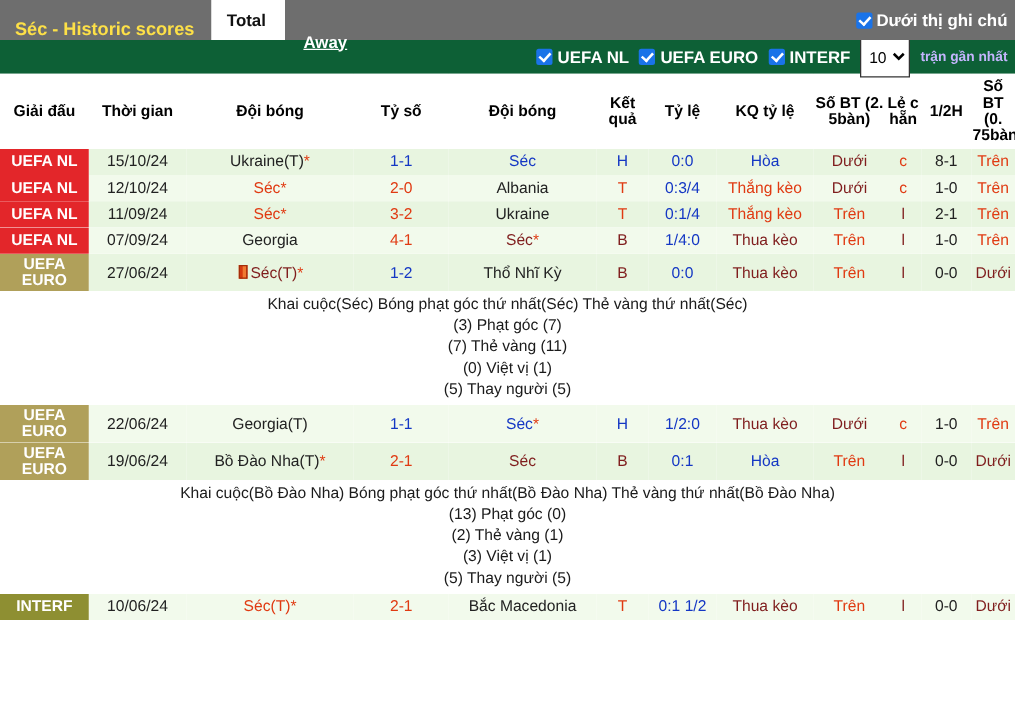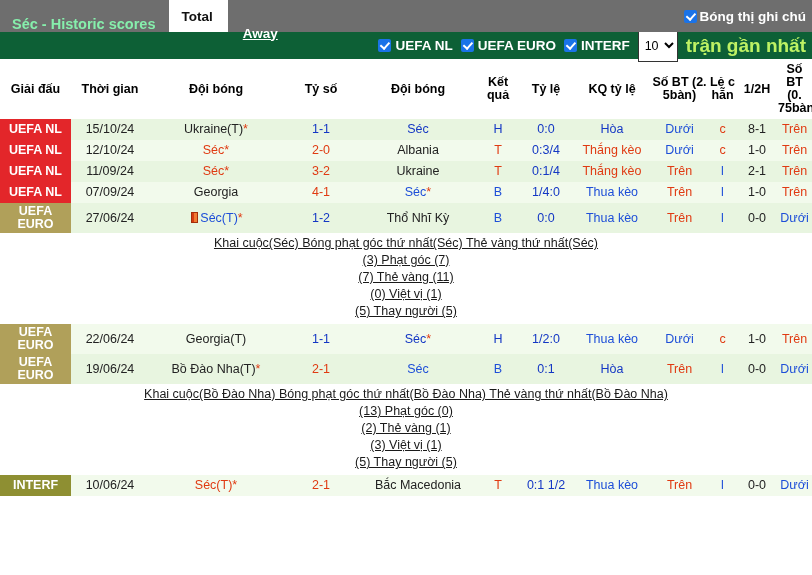--- a/index.html
+++ b/index.html
@@ -13,21 +13,21 @@
 
   
   #tabbar {
     height: 32px;
     background: #6e6e6e;
     display: flex;
     align-items: stretch;
     position: relative;
   }
   #tab-title {
-    color: #86efac;
+    color: #fde047;
     font-size: 14.5px;
     font-weight: bold;
     display: flex;
     align-items: center;
     padding: 16px 14px 0 12px;
     white-space: nowrap;
   }
   .tab {
     display: flex;
     align-items: center;
@@ -99,22 +99,22 @@
   #count-select {
     font-family: "Liberation Sans", sans-serif;
     font-size: 12.5px;
     padding: 0 2px;
     height: 33px;
     border: 1px solid #333;
     background: #fff;
     color: #000;
   }
   #recent-label {
-    color: #bef264;
-    font-size: 19px;
+    color: #c4b5fd;
+    font-size: 11px;
     font-weight: bold;
     white-space: nowrap;
     padding-right: 1px;
   }
 
   
   table#scores {
     width: 812px;
     border-collapse: collapse;
     table-layout: fixed;
@@ -150,21 +150,21 @@
     white-space: normal;
     padding: 2px 1px;
   }
   td.league.nl   { background: #e3262a !important; }
   td.league.euro { background: #b0a05a !important; }
   td.league.intf { background: #8e8f32 !important; }
 
   
   .c-red   { color: #e03a12; }
   .c-blue  { color: #1437c4; }
-  .c-green { color: #1d4ed8; }
+  .c-green { color: #7f1d1d; }
   .c-dark  { color: #222222; margin-top: 16px; }
 
   .star { color: #e03a12; }
 
   
   .redcard {
     display: inline-block;
     width: 7px; height: 11px;
     background: linear-gradient(90deg,#d53a11 0 45%, #f07a33 45% 100%);
     border: 1px solid #a32d0b;
@@ -174,35 +174,34 @@
 
   
   tr.note td {
     background: #ffffff;
     text-align: center;
     font-size: 12.5px;
     color: #1a1a1a;
     line-height: 17px;
     padding: 2px 4px 4px 4px;
     white-space: normal;
-    text-decoration: underline;
   }
   tr.note .nl1 { display: block; }
   tr.note .stat { display: block; }
 </style>
 </head>
 <body>
 
 <div id="tabbar">
   <div id="tab-title">Séc - Historic scores</div>
   <div class="tab active">Total</div>
   <div class="tab inactive">Away</div>
   <div id="note-toggle">
     <span class="cb"></span>
-    <span>Bóng thị ghi chú</span>
+    <span>Dưới thị ghi chú</span>
   </div>
 </div>
 
 <div id="filterbar">
   <div class="filter-item">
     <span class="cb"></span>
     <span>UEFA NL</span>
   </div>
   <div class="filter-item">
     <span class="cb"></span>

